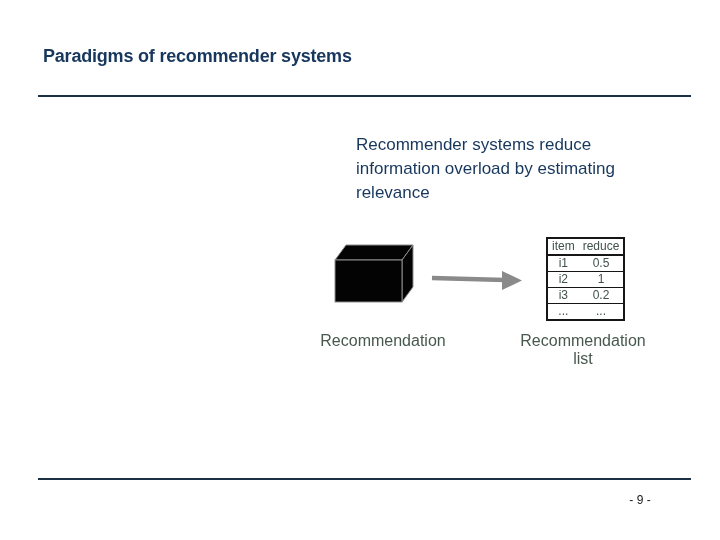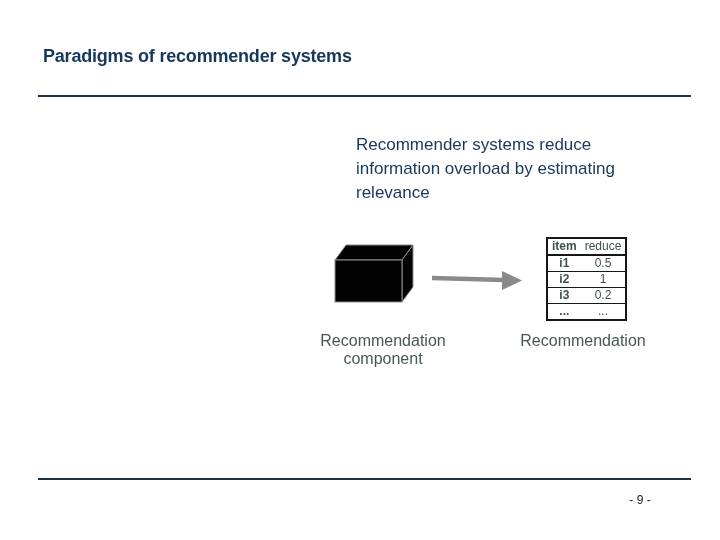--- a/index.html
+++ b/index.html
@@ -39,21 +39,21 @@
 .rec-table{
   position:absolute;left:546px;top:237px;
   border-collapse:collapse;background:#ffffff;
   font-size:12px;color:var(--table-text);
   border:2px solid var(--table-border);
 }
 .rec-table th,.rec-table td{
   font-weight:normal;text-align:center;
   height:13px;line-height:13px;padding:1px 4px;
 }
-.rec-table th:first-child,.rec-table td:first-child{width:30px;font-weight:bold;}
+.rec-table th:first-child,.rec-table td:first-child{width:30px;}
 .rec-table th:last-child,.rec-table td:last-child{width:42px;}
 .rec-table thead tr{border-bottom:2px solid var(--table-border);}
 .rec-table tbody tr{border-bottom:1.5px solid var(--table-border);}
 .rec-table tbody tr:last-child{border-bottom:none;}
 .caption{
   position:absolute;top:332px;
   font-size:16px;line-height:18px;text-align:center;color:var(--caption);
 }
 .caption-component{left:306px;width:154px;}
 .caption-list{left:518px;width:130px;}
@@ -104,21 +104,21 @@
       </tr>
       <tr>
         <td>...</td>
         <td>...</td>
       </tr>
     </tbody>
 </table>
 
 <div class="caption caption-component">
   <div>Recommendation</div>
-  <div>component</div>
 </div>
 
 <div class="caption caption-list">
   <div>Recommendation</div>
+  <div>list</div>
 </div>
 
 <div class="rule rule-bottom"></div>
 <div class="page-number">- 9 -</div>
 
 </body></html>

